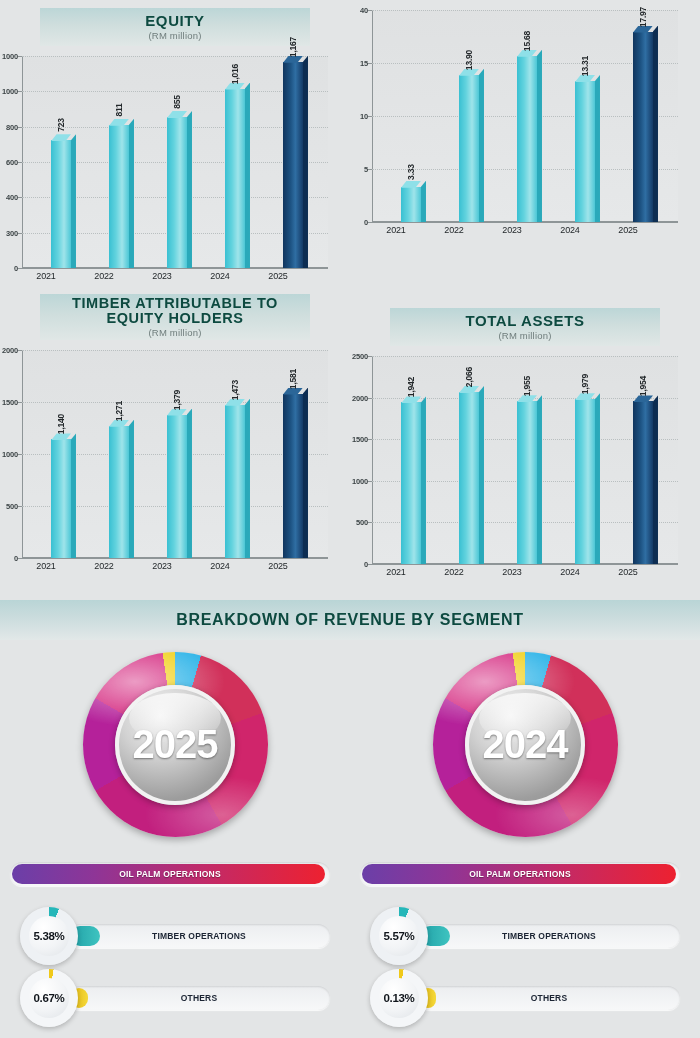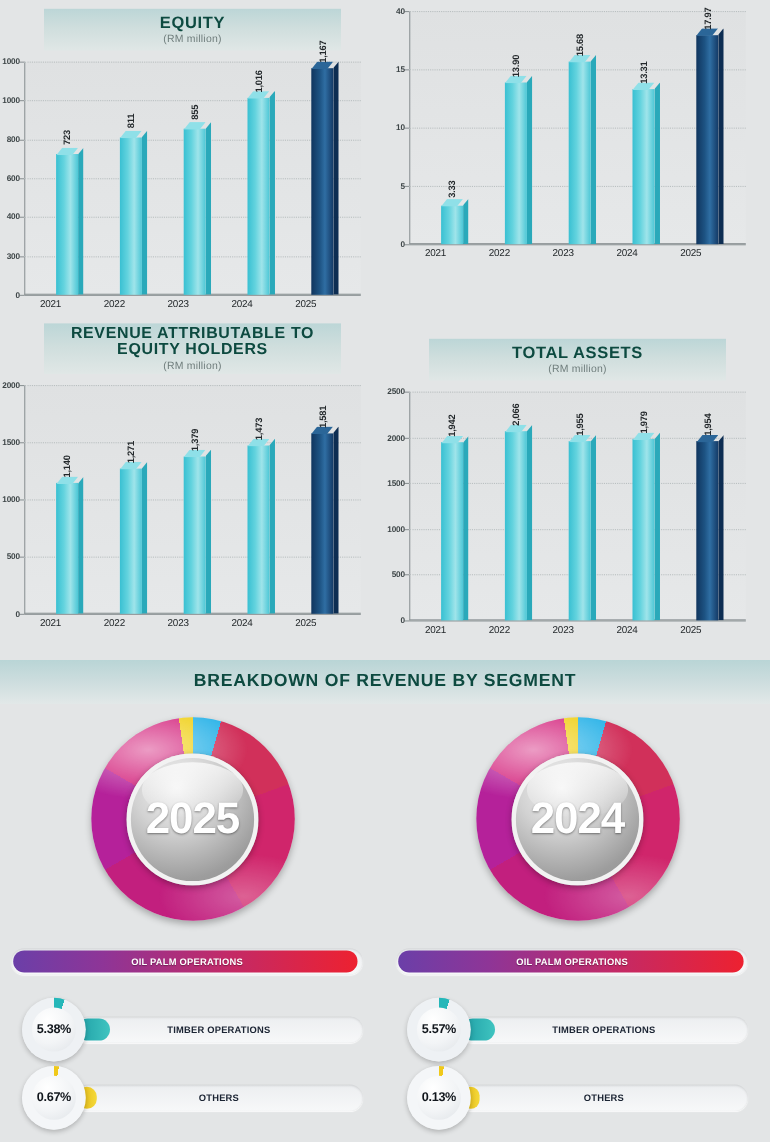--- a/index.html
+++ b/index.html
@@ -344,21 +344,21 @@
               <div class="xlab">2023</div>
               <div class="xlab">2024</div>
               <div class="xlab">2025</div>
             </div>
           </div>
       </div>
     </div>
 
     <div class="panel">
       <div class="panel-head tall">
-        <div class="panel-title two-line">REVENUE ATTRIBUTABLE TO</div>
+        <div class="panel-title two-line">TIMBER ATTRIBUTABLE TO</div>
         <div class="panel-title two-line">EQUITY HOLDERS</div>
         <div class="panel-sub">(RM million)</div>
       </div>
       <div class="plot tall">
         <div class="axis-wrap">
             <div class="yaxis-line"></div>
             <div class="xaxis-line"></div>
             <div class="gridline" style="top: 100%; border-top: 1px solid rgb(142, 149, 151);"></div>
             <div class="tickmark" style="top: 100%;"></div>
             <div class="ylab" style="top: 100%;">0</div>

